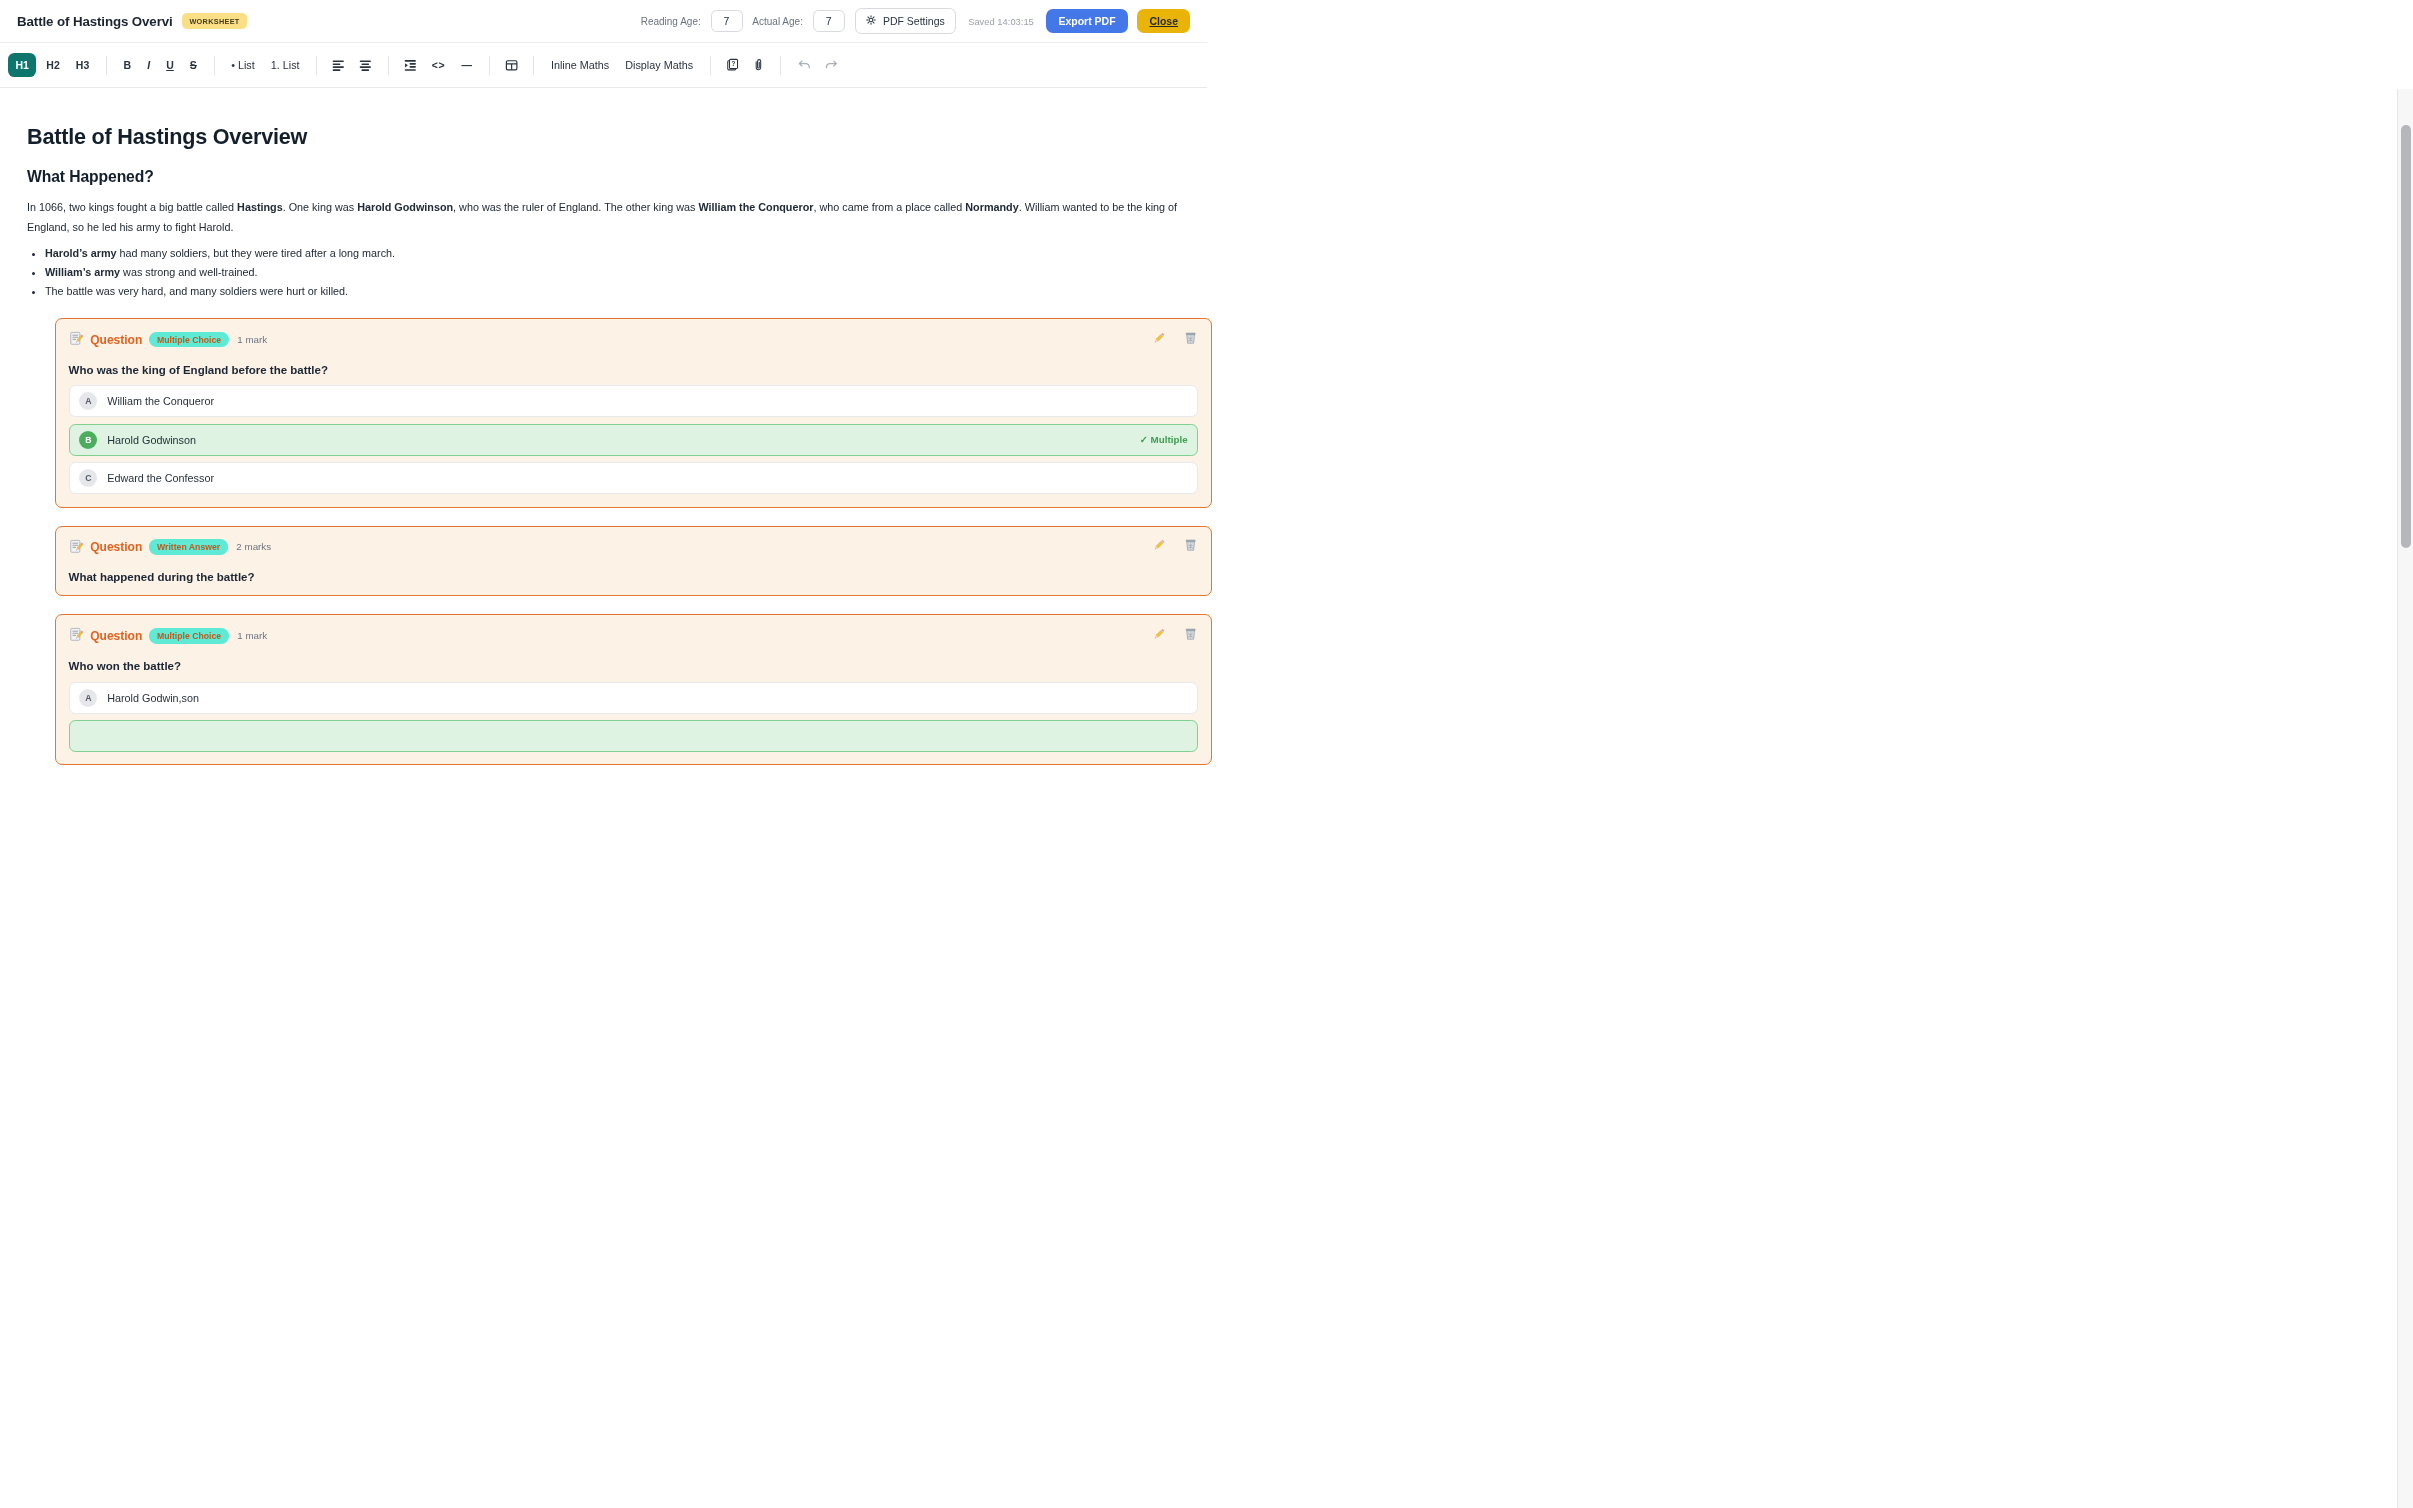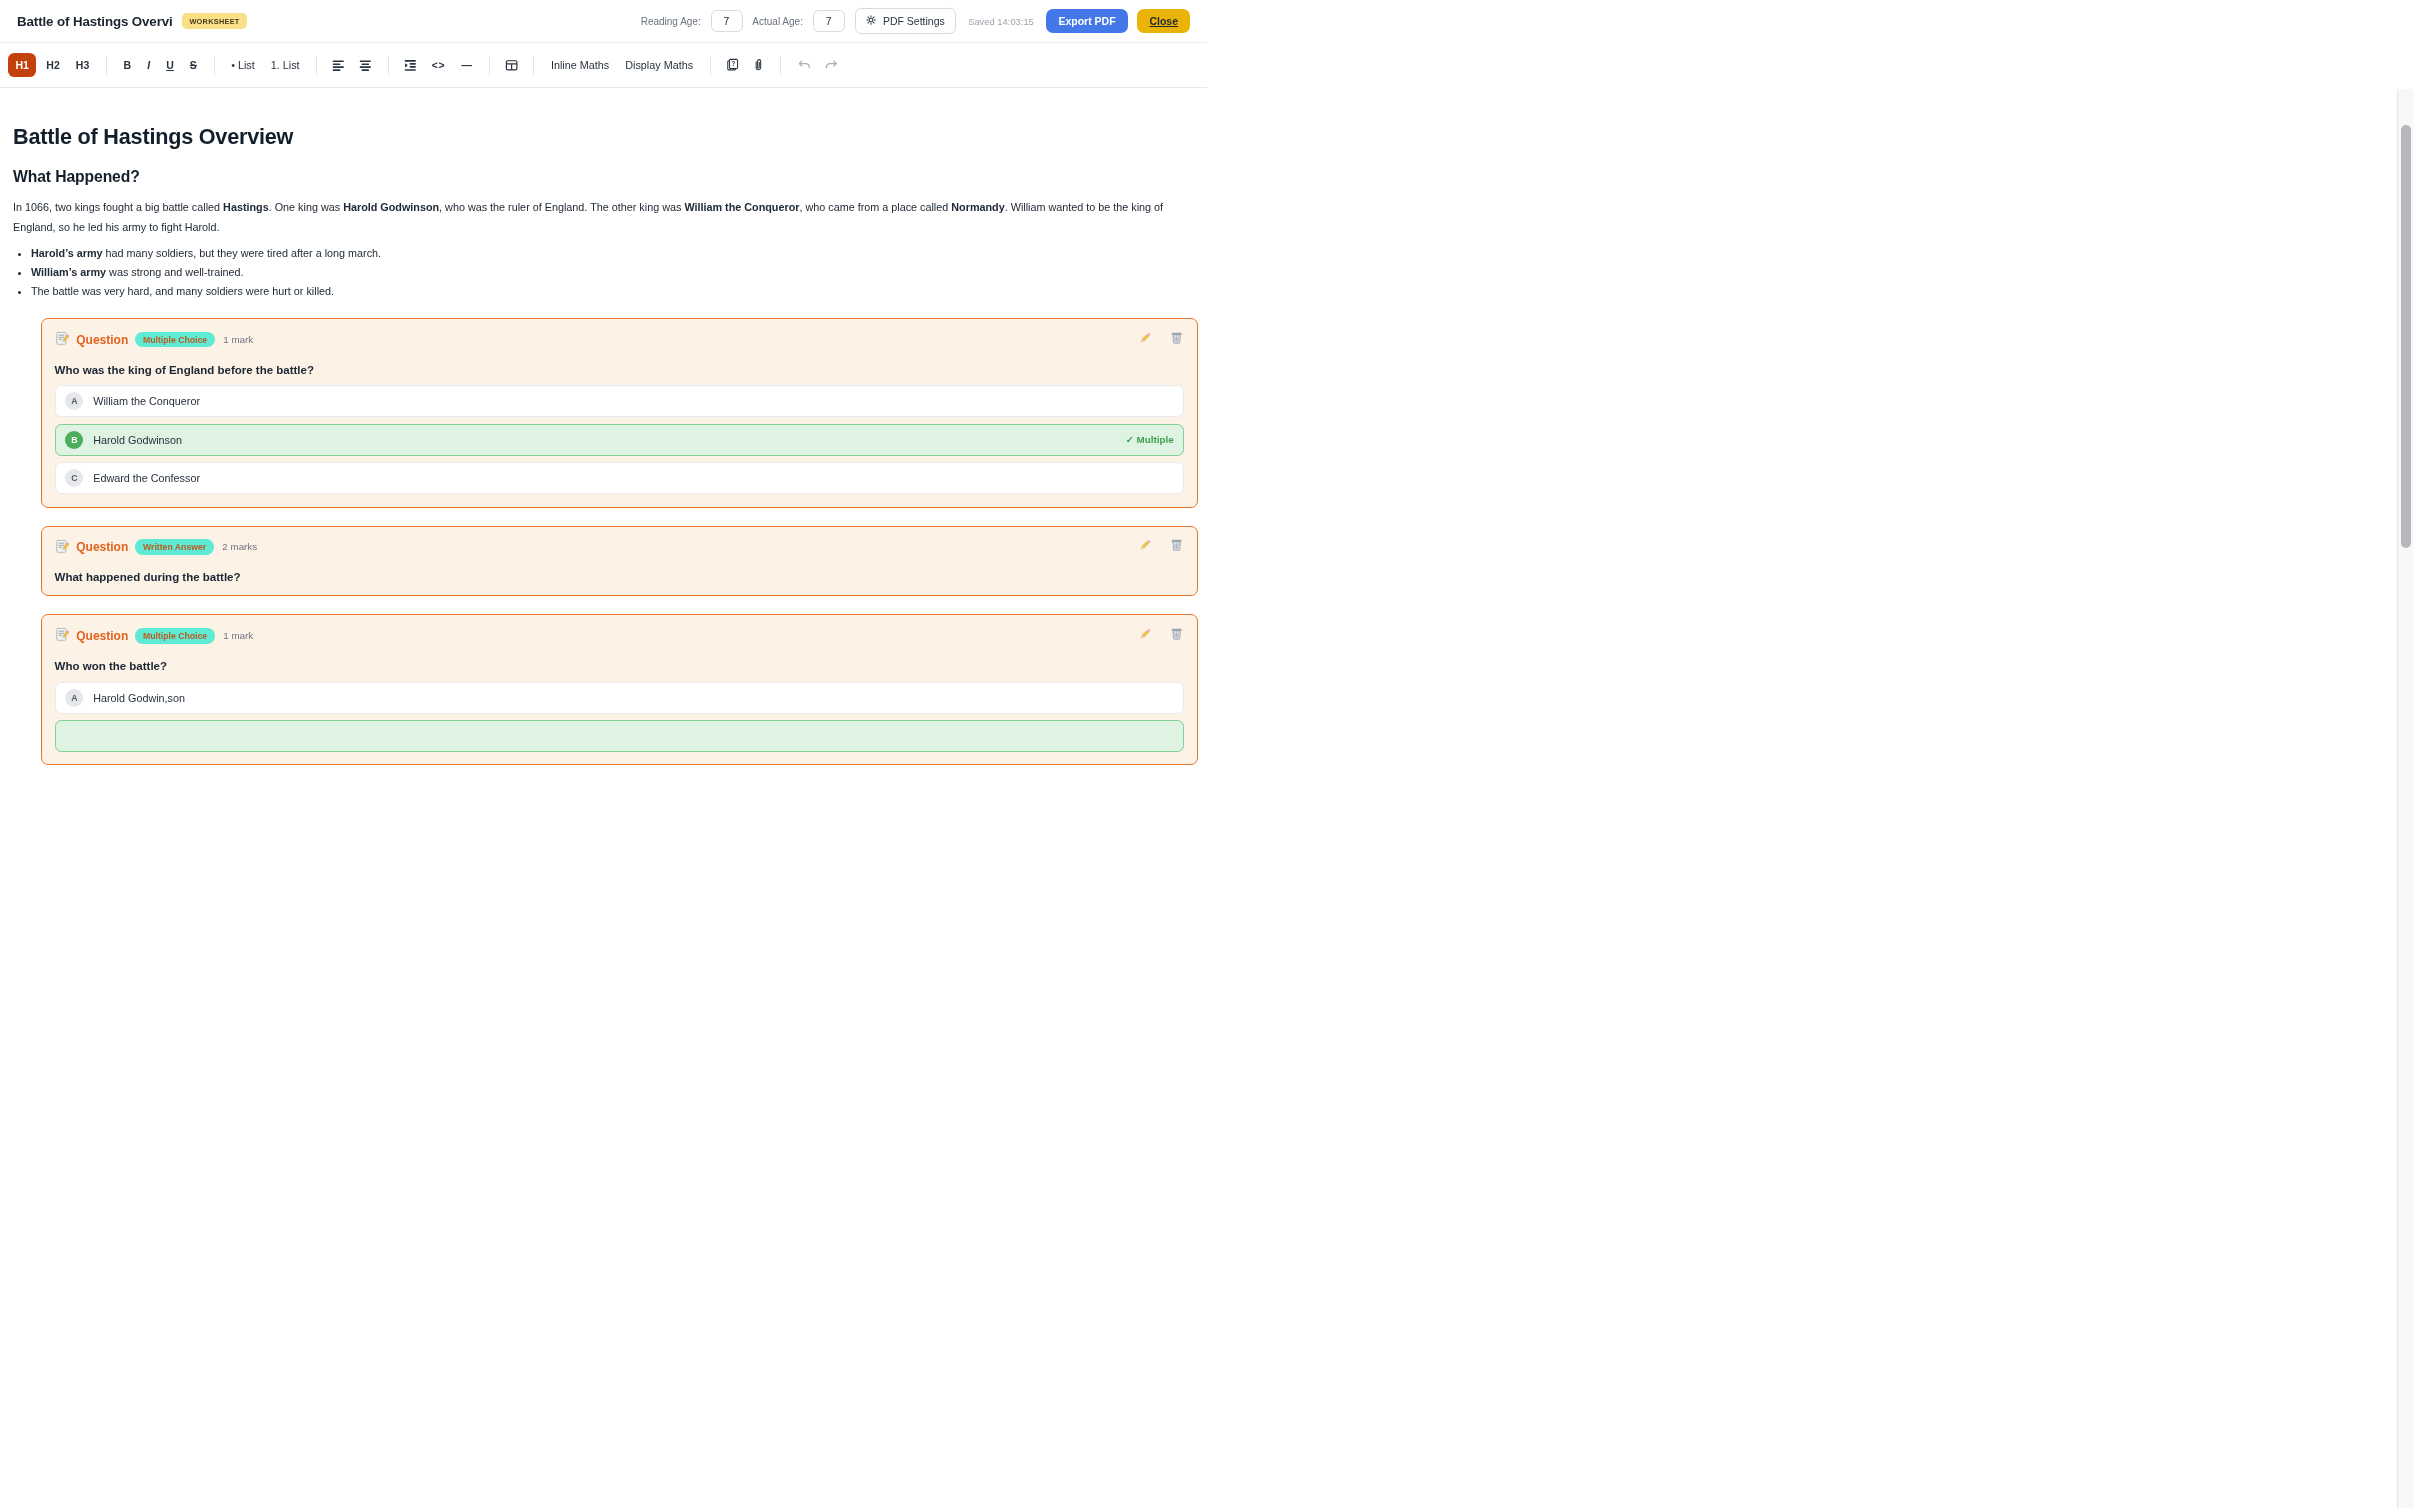--- a/index.html
+++ b/index.html
@@ -27,33 +27,33 @@
   .btn-primary { background:#4478e8; color:#fff; }
   .btn-secondary { background:#eab308; color:#1f2733;text-decoration:underline; }
 
   
   .toolbar { height:45px; display:flex; align-items:center; padding:0 8.4px; gap:4.9px;
     background:#fff; border-bottom:0.7px solid #e7e9eb; color:#2a3340; }
   .tb-sep { width:0.7px; height:19px; background:#e2e4e8; margin:0 6.3px; }
   .tb-btn { background:none; border:none; font-size:10.5px; color:#2a3340; font-weight:600;
     padding:4.2px 5.6px; cursor:pointer; font-family:"Liberation Sans", sans-serif; display:flex;
     align-items:center; gap:4.2px; }
-  .tb-btn.active { background:#c2410c; color:#fff; border-radius:6.3px; padding:6.3px 7px; }
+  .tb-btn.active { background:#0f766e; color:#fff; border-radius:6.3px; padding:6.3px 7px; }
   .tb-italic { font-style:italic; font-weight:600; }
   .tb-underline { text-decoration:underline; }
   .tb-strike { text-decoration:line-through; }
   .tb-plain { font-weight:400; font-size:10.8px; }
   .tb-icon { display:flex; align-items:center; justify-content:center; background:none;
     border:none; cursor:pointer; padding:2.8px 4.2px; color:#2a3340; }
   .tb-icon svg { display:block; }
   .tb-disabled { color:#a9afb9; }
 
   
   .editor { position:absolute; top:89px; left:0; right:0; bottom:0; background:#fff;
-    padding:0 31px 0 13px; overflow:hidden; }
+    padding:0 31px 0 27px; overflow:hidden; }
   .doc-h1 { margin-top:34px; font-size:21.6px; line-height:28px; font-weight:800;
     color:#141f2c; letter-spacing:-0.2px; }
   .doc-h2 { margin-top:17px; font-size:15.7px; font-weight:800; color:#141f2c; letter-spacing:-0.1px; }
   .doc-p { margin-top:11.2px; font-size:10.8px; line-height:20px; color:#212b36; max-width:1163px; }
   .doc-ul { margin:7px 0 0 18px; }
   .doc-ul li { font-size:10.8px; line-height:18.5px; color:#212b36; margin-bottom:0.3px; }
 
   
   .q-card { width:1157px; border:1.4px solid #e5752d; border-radius:7px; background:#fdf2e6;
     padding:10.5px 12.6px 12.6px 12.6px; margin-top:18px;margin-left:28px; }

